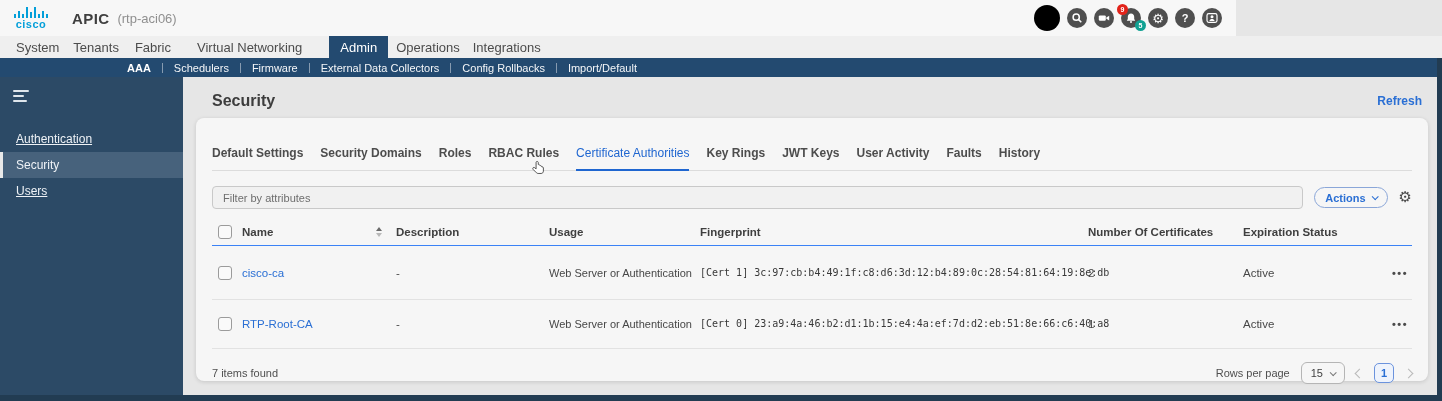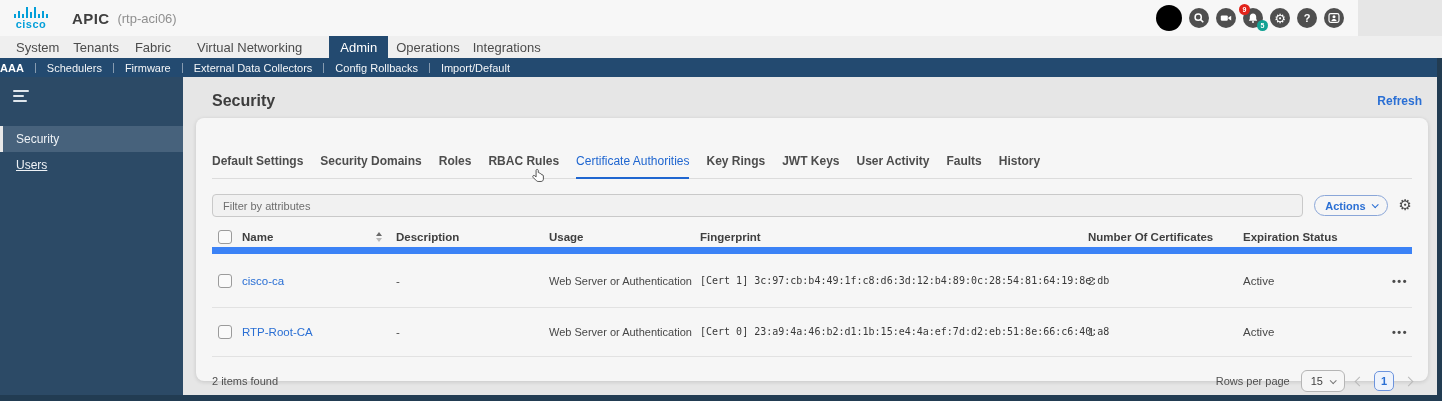--- a/index.html
+++ b/index.html
@@ -1,20 +1,20 @@
 <!DOCTYPE html>
 <html><head>
 <meta charset="utf-8">
 <style>
   * { box-sizing: border-box; margin: 0; padding: 0; }
   html,body { width:1442px; height:401px; overflow:hidden; }
   body { position:relative; font-family:"Liberation Sans",sans-serif; background:#e6e6e6; }
 
   
-  .topbar { position:absolute; top:0; left:0; width:1358px; height:36px; background:#f7f7f7; display:flex; align-items:center; }
+  .topbar { position:absolute; top:0; left:0; width:1236px; height:36px; background:#f7f7f7; display:flex; align-items:center; }
   .cisco-logo { margin-left:14px; display:flex; flex-direction:column; align-items:center; line-height:1; }
   .logo-bars { display:flex; align-items:flex-end; gap:2px; height:11px; margin-bottom:1px; }
   .logo-bars i { width:2px; background:#049fd9; display:block; }
   .brand-text { color:#049fd9; font-weight:700; font-size:11px; letter-spacing:.5px; }
   .app-title { margin-left:24px; font-size:15px; font-weight:700; color:#3f3f3f; letter-spacing:.4px; }
   .app-subtitle { margin-left:8px; font-size:13px; color:#8f8f8f; }
   .top-icons { margin-left:auto; margin-right:14px; display:flex; align-items:center; gap:7px; }
   .avatar { width:26px; height:26px; border-radius:50%; background:#000; }
   .icon-btn { width:20px; height:20px; border-radius:50%; background:#4f4f4f; color:#fff; display:flex; align-items:center; justify-content:center; position:relative; font-size:11px; font-weight:700; }
   .icon-btn svg { display:block; }
@@ -26,60 +26,60 @@
   
   .navbar { position:absolute; top:36px; left:0; width:1442px; height:22px; background:#efefef; display:flex; align-items:stretch; font-size:13px; color:#4c4c4c; }
   .nav-item { display:flex; align-items:center; cursor:default; }
   .nav-item.n0 { margin-left:16px; } .nav-item.n1 { margin-left:14px; } .nav-item.n2 { margin-left:16px; }
   .nav-item.n3 { margin-left:26px; } .nav-item.n4 { margin-left:27px; } .nav-item.n5 { margin-left:8px; } .nav-item.n6 { margin-left:13px; }
   .nav-item.active { background:#234a70; color:#fff; padding:0 11px; }
 
   
   .subnav { position:absolute; top:58px; left:0; width:1442px; height:19px; background:#234a70; display:flex; align-items:center; font-size:11px; color:#fff; }
   .subnav-item { cursor:default; opacity:.95; }
-  .subnav-item.first { font-weight:700; opacity:1; }
+  .subnav-item.first { margin-left:127px; font-weight:700; opacity:1; }
   .subnav-sep { width:1px; height:10px; background:rgba(255,255,255,.45); margin:0 11px; }
 
   
   .sidebar { position:absolute; top:77px; left:0; width:183px; height:324px; background:#2c4a66; }
   .hamburger { margin:13px 0 0 13px; display:flex; flex-direction:column; gap:3px; width:18px; }
   .hamburger i { height:2px; background:#dfe6ec; display:block; border-radius:1px; }
   .hamburger i:nth-child(1){width:16px;} .hamburger i:nth-child(2){width:11px;} .hamburger i:nth-child(3){width:14px;}
   .side-items { margin-top:24px; }
   .side-item { height:26px; display:flex; align-items:center; padding-left:16px; color:#eef2f6; font-size:12px; }
   .side-item .lbl { text-decoration:underline; }
   .side-item.active { background:#47627c; border-left:3px solid #e9e9e9; padding-left:13px; }
   .side-item.active .lbl { text-decoration:none; }
 
   
   .main { position:absolute; top:77px; left:183px; width:1259px; height:324px; background:#e6e6e6; }
   .page-head { display:flex; align-items:center; padding:15px 20px 0 29px; }
   .page-title { font-size:16px; font-weight:700; color:#3d3d3d; }
   .refresh-link { margin-left:auto; color:#2a6fd4; font-size:12px; font-weight:700; cursor:pointer; }
 
-  .card { position:absolute; left:13px; right:14px; top:41px; bottom:20px; background:#f6f6f6; border-radius:8px; box-shadow:0 1px 4px rgba(0,0,0,.14); padding:16px 16px; }
+  .card { position:absolute; left:13px; right:14px; top:41px; bottom:20px; background:#f6f6f6; border-radius:8px; box-shadow:0 1px 4px rgba(0,0,0,.14); padding:8px 16px; }
 
   
   .tabs { display:flex; gap:17px; padding-top:20px; border-bottom:1px solid #dcdcdc; position:relative; }
   .tab { font-size:12px; font-weight:600; color:#4d4d4d; padding-bottom:9px; cursor:pointer; white-space:nowrap; }
   .tab.active { color:#1f66d0; font-weight:400; border-bottom:2px solid #1f66d0; margin-bottom:-1px; }
   .cursor-hand { position:absolute; left:318px; top:33px; width:17px; height:19px; }
 
   
   .filter-row { display:flex; align-items:center; margin-top:15px; }
   .filter-input { flex:1; height:23px; background:#f1f1f1; border:1px solid #c9c9c9; border-radius:4px; padding:0 10px; font-size:11px; color:#555; font-family:"Liberation Sans",sans-serif; outline:none; }
   .filter-input::placeholder { color:#6e6e6e; }
   .actions-btn { margin-left:11px; height:21px; border:1px solid #8aa6d8; border-radius:11px; background:transparent; color:#2a6fd4; font-size:11px; font-weight:700; display:flex; align-items:center; gap:6px; padding:0 10px; cursor:pointer; font-family:"Liberation Sans",sans-serif; }
   .caret-down { width:5px; height:5px; border-right:1.5px solid #2a6fd4; border-bottom:1.5px solid #2a6fd4; transform:rotate(45deg) translateY(-1px); }
   .settings-gear { margin-left:11px; color:#4a4a4a; cursor:pointer; font-family:"DejaVu Sans",sans-serif; font-size:15px; line-height:1; }
 
   
   .table { margin-top:10px; }
   .grid { display:grid; grid-template-columns:30px 154px 153px 151px 388px 155px 139px 1fr; align-items:center; }
-  .thead { height:27px; border-bottom:7px solid #3b82f6; font-size:11.5px; font-weight:700; color:#3f3f3f; }
+  .thead { height:27px; border-bottom:1px solid #3b82f6; font-size:11.5px; font-weight:700; color:#3f3f3f; }
   .th-name { display:flex; align-items:center; justify-content:space-between; padding-right:14px; }
   .sort-icon { display:inline-flex; flex-direction:column; gap:2px; cursor:pointer; }
   .tri-up { width:0; height:0; border-left:3.5px solid transparent; border-right:3.5px solid transparent; border-bottom:4px solid #6a6a6a; }
   .tri-down { width:0; height:0; border-left:3.5px solid transparent; border-right:3.5px solid transparent; border-top:4px solid #b9b9b9; }
   .cb { width:14px; height:14px; border:1.5px solid #9b9b9b; border-radius:3px; background:#fafafa; margin-left:6px; cursor:pointer; }
   .trow { border-bottom:1px solid #e2e2e2; font-size:11.5px; color:#474747; }
   .trow.r0 { height:54px; } .trow.r1 { height:49px; }
   .cell-name { color:#2a6fd4; font-weight:400; cursor:pointer; }
   .cell-usage { font-size:11px; }
   .cell-fp { font-family:"DejaVu Sans Mono",monospace; font-size:10px; color:#383838; line-height:14px; white-space:nowrap; }
@@ -182,20 +182,23 @@
   <span class="subnav-item">Import/Default</span>
 </div>
 
 <div class="sidebar">
   <div class="hamburger">
       <i></i>
       <i></i>
       <i></i>
     </div>
   <div class="side-items">
+    <div class="side-item">
+      <span class="lbl">Authentication</span>
+    </div>
     <div class="side-item active">
       <span class="lbl">Security</span>
     </div>
     <div class="side-item">
       <span class="lbl">Users</span>
     </div>
   </div>
 </div>
 
 <div class="main">
@@ -270,21 +273,21 @@
         <span class="cell-fp">
           <div>[Cert 0] 23:a9:4a:46:b2:d1:1b:15:e4:4a:ef:7d:d2:eb:51:8e:66:c6:40:a8</div>
         </span>
         <span>1</span>
         <span>Active</span>
         <span class="cell-dots">•••</span>
       </div>
     </div>
 
     <div class="tfoot">
-      <span>2 items found</span>
+      <span>7 items found</span>
       <div class="foot-right">
         <span>Rows per page</span>
         <span class="rpp-select">
           <span>15</span>
           <span class="caret-down"></span>
         </span>
         <span class="page-chevron chev-left"></span>
         <span class="page-box">1</span>
         <span class="page-chevron chev-right"></span>
       </div>

